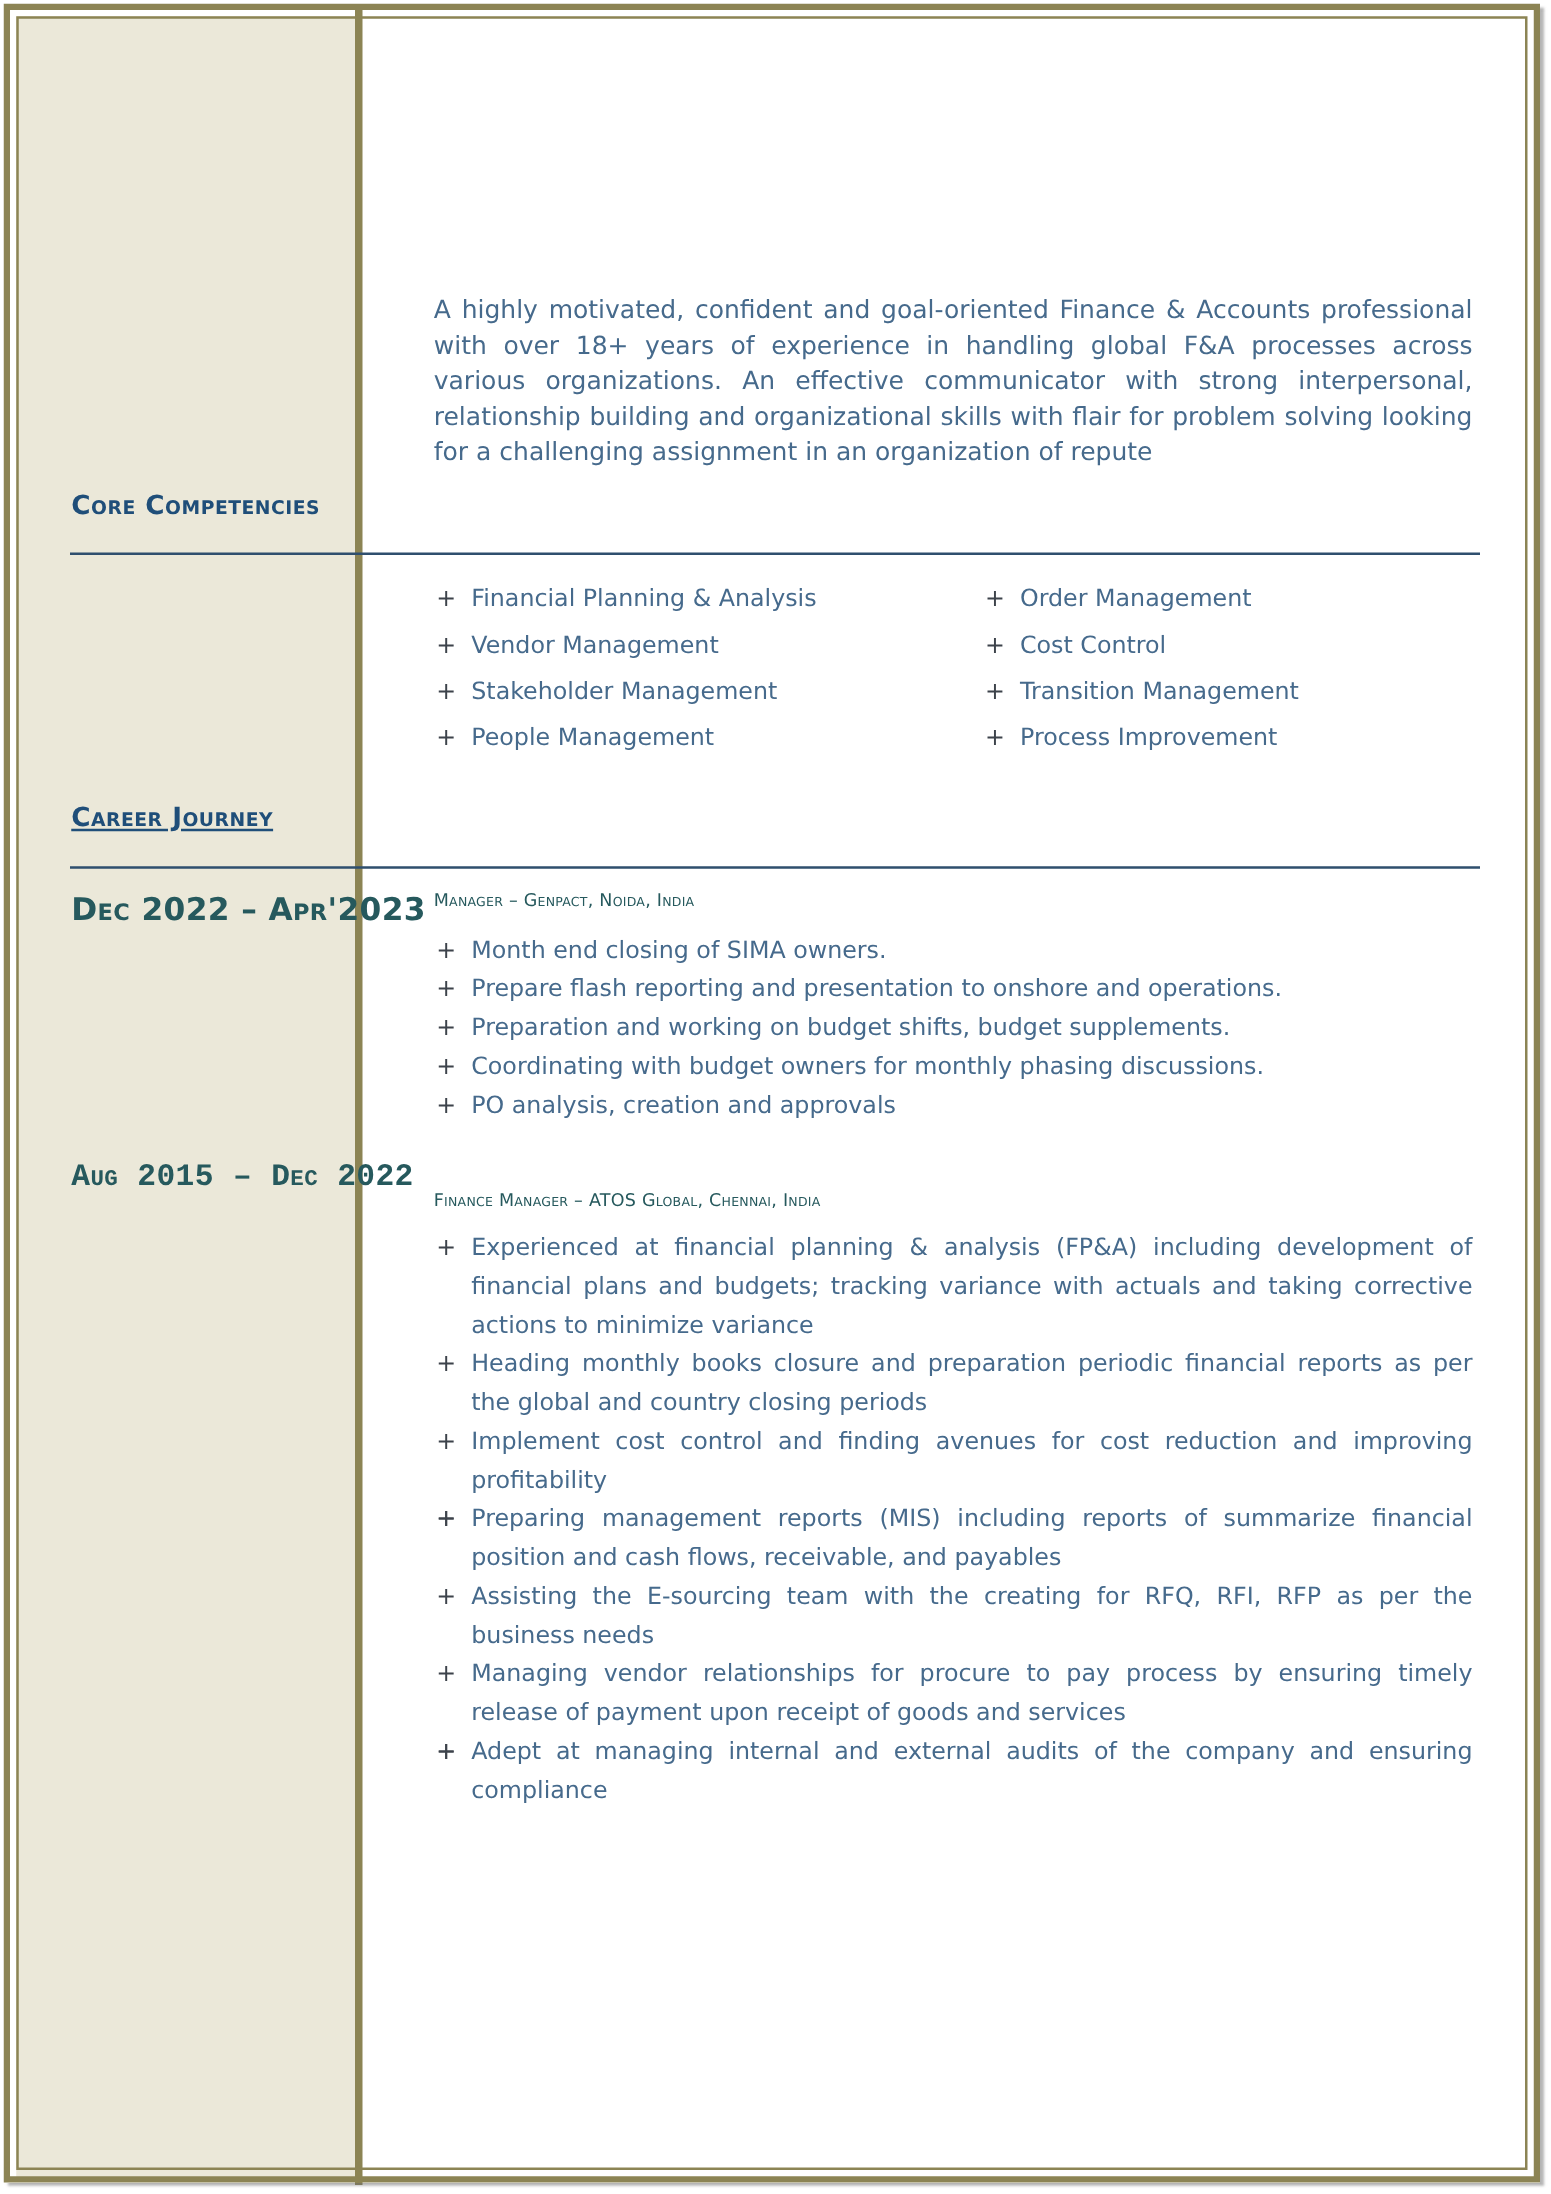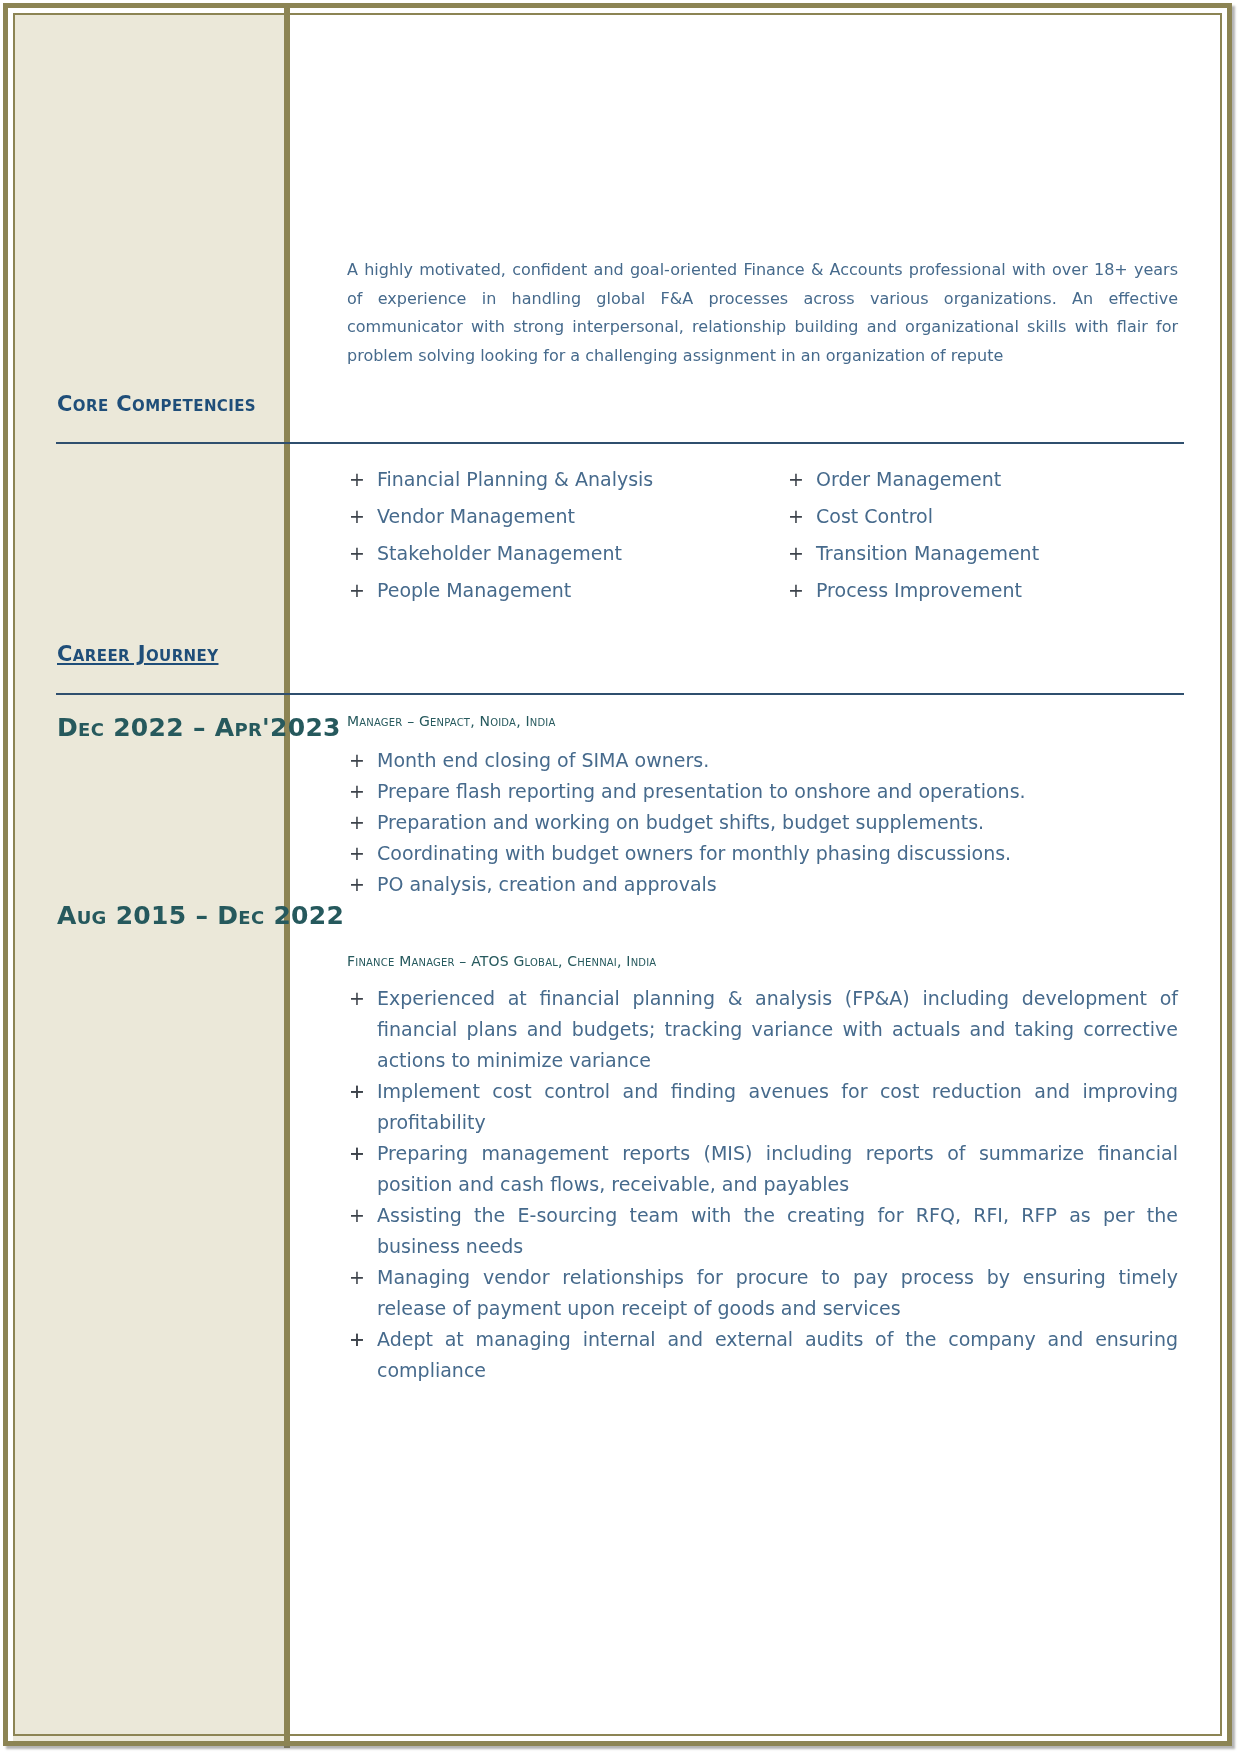--- a/index.html
+++ b/index.html
@@ -23,25 +23,25 @@
 
   
   .side-heading{position:absolute;left:57px;font-weight:bold;font-variant:small-caps;
                 color:var(--navy);font-size:21px;letter-spacing:.4px;white-space:nowrap;}
   .heading-core{top:392px;}
   .heading-journey{top:642px;text-decoration:underline;}
 
   .job-date{position:absolute;left:57px;font-weight:bold;font-variant:small-caps;
             color:var(--teal);font-size:25px;letter-spacing:.3px;white-space:nowrap;}
   .job1-date{top:713px;}
-  .job2-date{top:901px;}
+  .job2-date{top:927px;font-family:Liberation Mono, monospace;}
 
   
-  .summary{position:absolute;left:347px;top:256px;width:831px;margin:0;
-           font-size:16px;line-height:28.5px;text-align:justify;color:var(--body);}
+  .summary{position:absolute;left:347px;top:233px;width:831px;margin:0;
+           font-size:20px;line-height:28.5px;text-align:justify;color:var(--body);}
 
   .comp-grid{position:absolute;left:340px;top:461px;width:850px;display:grid;
              grid-template-columns:439px 1fr;}
   .comp-grid ul{list-style:none;margin:0;padding:0;}
   .comp-grid li{position:relative;padding-left:37px;line-height:37px;
                 font-size:19px;color:var(--body);white-space:nowrap;}
 
   .job-title{position:absolute;left:347px;font-weight:normal;font-variant:small-caps;
              color:var(--teal);font-size:14px;letter-spacing:.2px;white-space:nowrap;}
   .job1-title{top:713px;}
@@ -96,21 +96,21 @@
       <li><span class="plus">+</span><span>Prepare flash reporting and presentation to onshore and operations.</span></li>
       <li><span class="plus">+</span><span>Preparation and working on budget shifts, budget supplements.</span></li>
       <li><span class="plus">+</span><span>Coordinating with budget owners for monthly phasing discussions.</span></li>
       <li><span class="plus">+</span><span>PO analysis, creation and approvals</span></li>
     </ul>
 
   <div class="job-date job2-date">Aug 2015 – Dec 2022</div>
   <div class="job-title job2-title">Finance Manager – ATOS Global, Chennai, India</div>
   <ul class="bullets job2-bullets">
       <li><span class="plus">+</span><span>Experienced at financial planning &amp; analysis (FP&amp;A) including development of financial plans and budgets; tracking variance with actuals and taking corrective actions to minimize variance</span></li>
-      <li><span class="plus">+</span></li>
+      <li><span class="plus">+</span><span>Heading monthly books closure and preparation periodic financial reports as per the global and country closing periods</span></li>
       <li><span class="plus">+</span><span>Implement cost control and finding avenues for cost reduction and improving profitability</span></li>
       <li><span class="plus">+</span></li>
       <li><span class="plus">+</span><span>Preparing management reports (MIS) including reports of summarize financial position and cash flows, receivable, and payables</span></li>
       <li><span class="plus">+</span><span>Assisting the E-sourcing team with the creating for RFQ, RFI, RFP as per the business needs</span></li>
       <li><span class="plus">+</span><span>Managing vendor relationships for procure to pay process by ensuring timely release of payment upon receipt of goods and services</span></li>
       <li><span class="plus">+</span></li>
       <li><span class="plus">+</span><span>Adept at managing internal and external audits of the company and ensuring compliance</span></li>
     </ul>
 
 </div>

